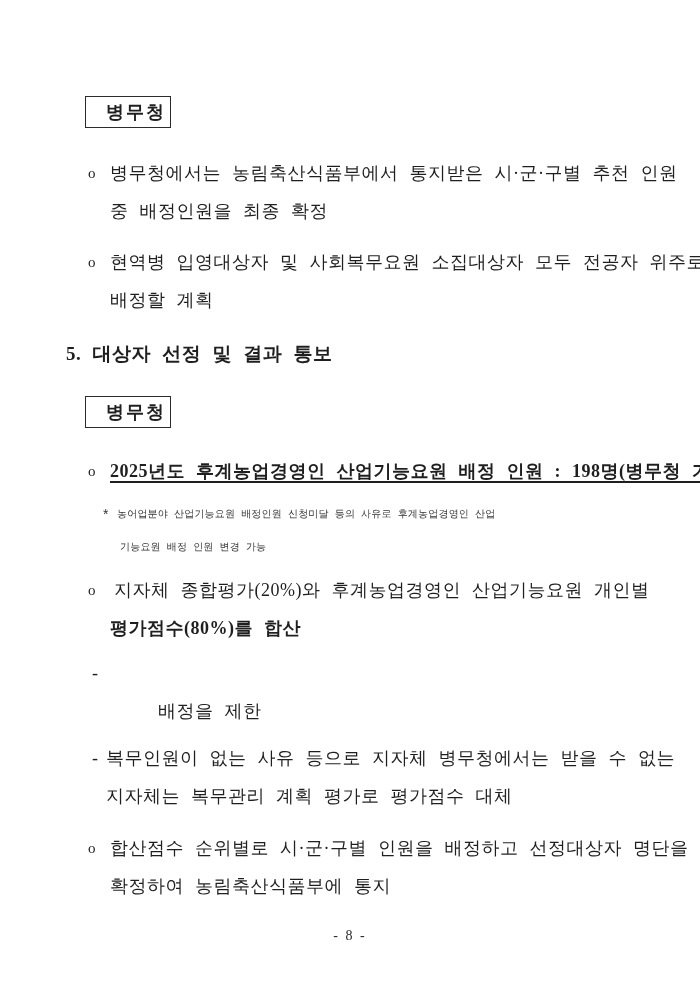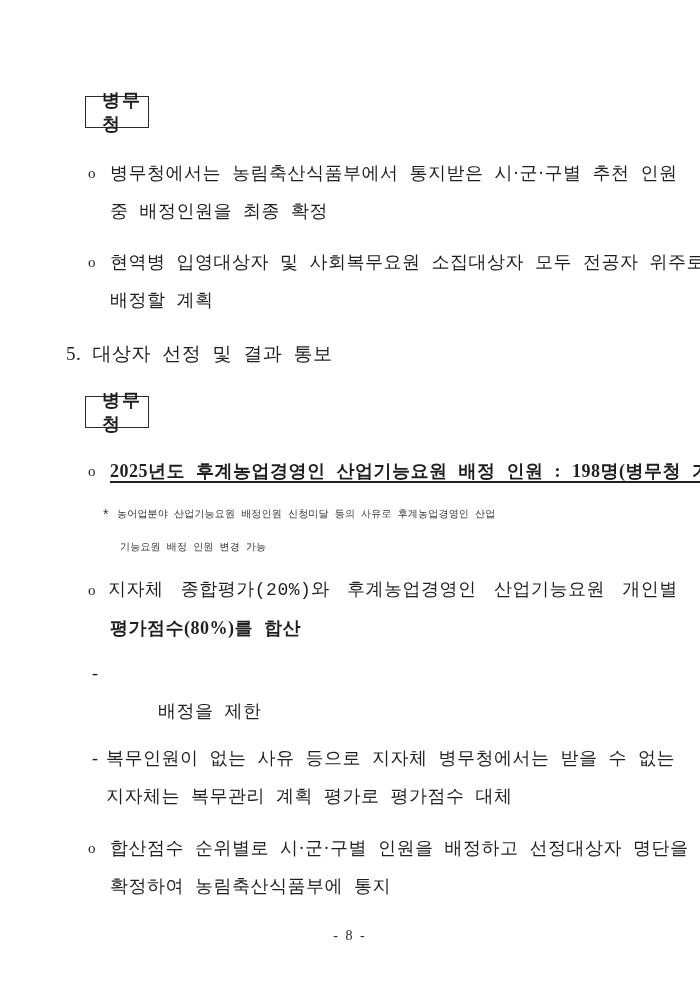--- a/index.html
+++ b/index.html
@@ -11,21 +11,21 @@
     position: relative;
     width: 700px;
     height: 990px;
     background: #ffffff;
     font-family: "Liberation Serif", "DejaVu Serif", serif;
     color: #1f1f1f;
     overflow: hidden;
   }
   .agency-box {
     position: absolute;
-    width: 64px;
+    width: 86px;
     height: 32px;
     border: 1.5px solid #2b2b2b;
     box-sizing: border-box;
     display: flex;
     align-items: center;
     justify-content: center;
     font-weight: bold;
     font-size: 18px;
     letter-spacing: 2px;
     padding-left: 16px;
@@ -44,21 +44,21 @@
     line-height: 26px;
   }
   .dash-marker {
     position: absolute;
     font-size: 18px;
     line-height: 26px;
   }
   .heading {
     position: absolute;
     font-size: 19px;
-    font-weight: normal;
+    font-weight: bold;
     white-space: nowrap;
     word-spacing: 6px;
     letter-spacing: 0.5px;
   }
   .bold-underline {
     font-weight: bold;
     text-decoration: underline;
     text-decoration-thickness: 1.5px;
     text-underline-offset: 4px;
   }
@@ -105,21 +105,21 @@
   <span class="marker" style="left:88px; top:458px;">o</span>
   <div class="ln" style="left:110px; top:458px;">
     <span class="bold-underline">2025년도 후계농업경영인 산업기능요원 배정 인원 : 198명(병무청 기준)</span>
   </div>
 
   <span class="marker sans" style="left:103px; top:501px; font-size:14px;">*</span>
   <div class="ln sans" style="left:117px; top:501px;">농어업분야 산업기능요원 배정인원 신청미달 등의 사유로 후계농업경영인 산업</div>
   <div class="ln sans" style="left:120px; top:534px;">기능요원 배정 인원 변경 가능</div>
 
   <span class="marker" style="left:88px; top:577px;">o</span>
-  <div class="ln" style="left:108px; top:577px;font-family:Liberation Mono, monospace;">지자체 종합평가(20%)와 후계농업경영인 산업기능요원 개인별</div>
+  <div class="ln" style="left:114px; top:577px;">지자체 종합평가(20%)와 후계농업경영인 산업기능요원 개인별</div>
   <div class="ln" style="left:110px; top:615px;font-weight:bold;">평가점수(80%)를 합산</div>
 
   <span class="dash-marker" style="left:92px; top:660px;">-</span>
   <div class="ln" style="left:112px; top:698px;margin-left:46px;">배정을 제한</div>
 
   <span class="dash-marker" style="left:92px; top:745px;">-</span>
   <div class="ln" style="left:106px; top:745px;">복무인원이 없는 사유 등으로 지자체 병무청에서는 받을 수 없는</div>
   <div class="ln" style="left:106px; top:783px;">지자체는 복무관리 계획 평가로 평가점수 대체</div>
 
   <span class="marker" style="left:88px; top:835px;">o</span>

